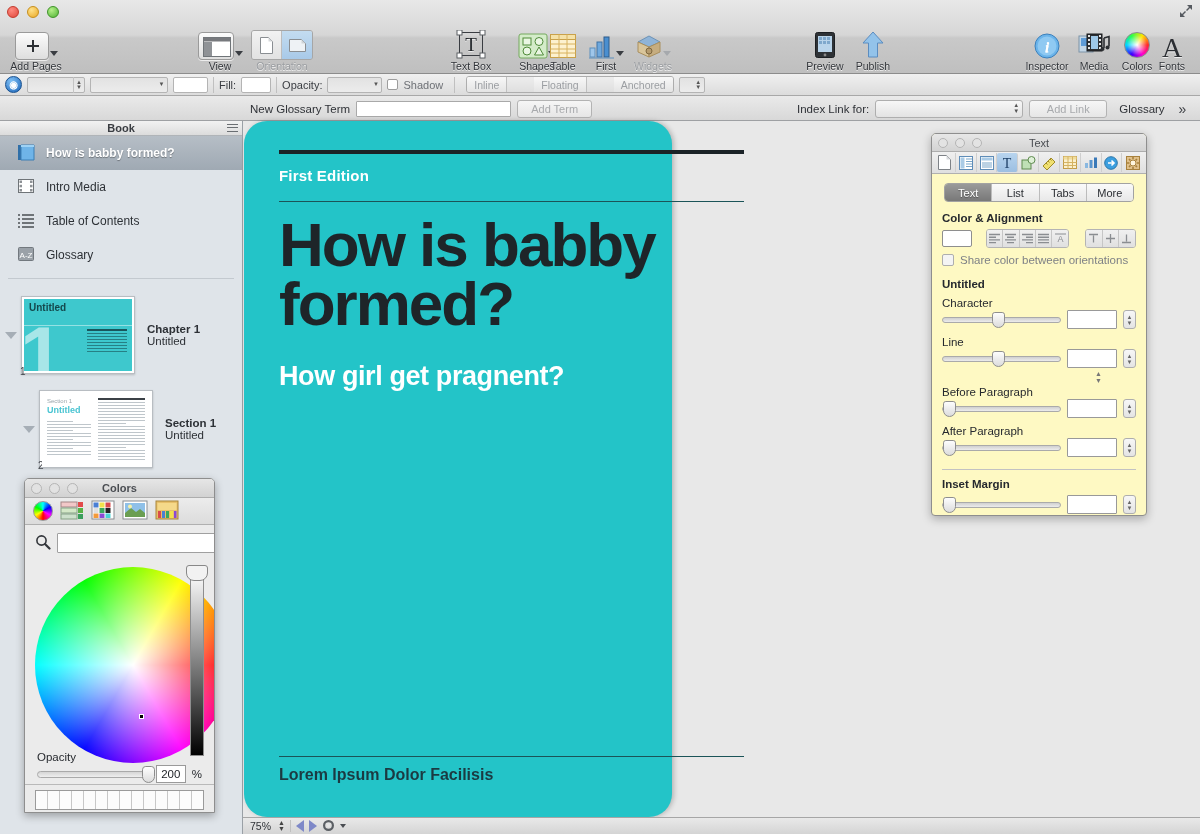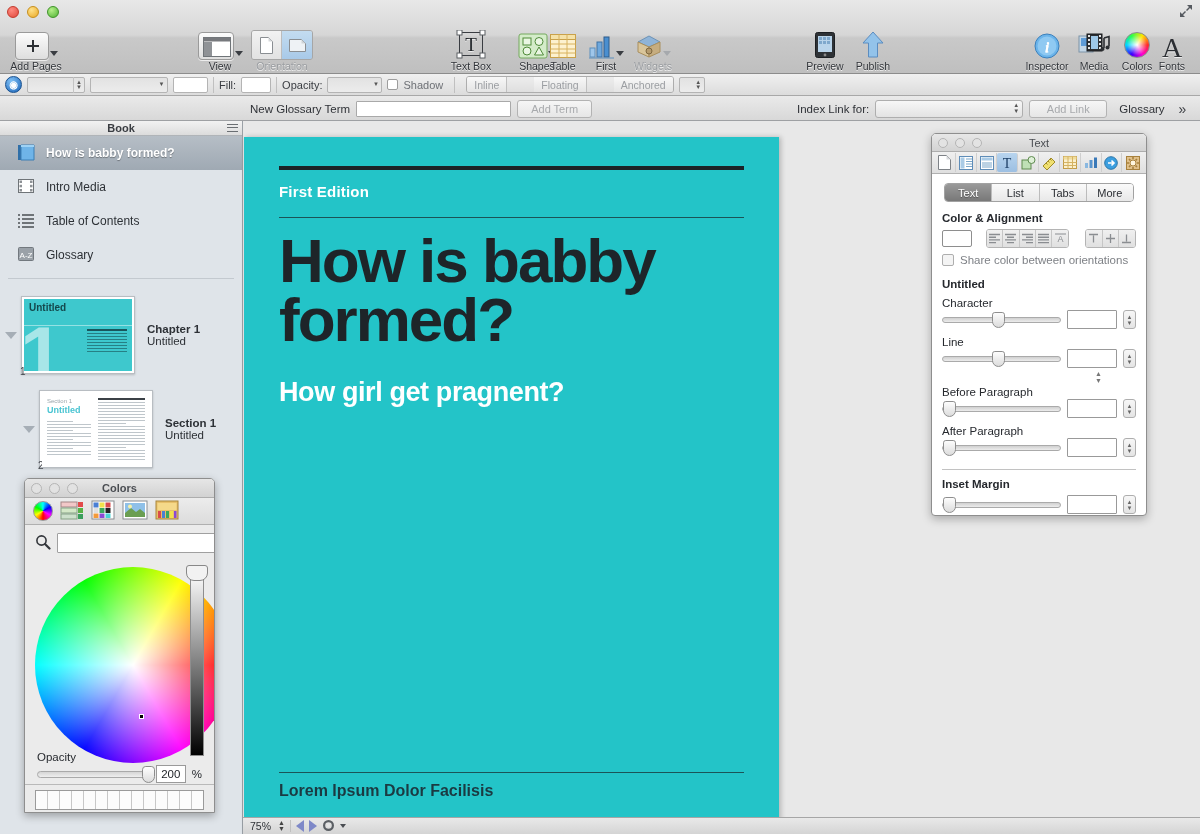--- a/index.html
+++ b/index.html
@@ -152,23 +152,24 @@
   .thumb2 .ln { height:1px; background:#bfc6cb; margin-bottom:2px; }
   .thumb2 .ln.dk { background:#3b4147; height:2px; }
   .thumb2 .ln.s { width:60%; }
 
   
   .canvas {
     position:absolute; top:121px; left:243px; width:957px; height:696px;
     background:#e8e8e8;
   }
   .page {
-    position:absolute; top:16px; left:1px; width:535px; height:696px;
+    position:absolute; top:0; left:1px; width:428px; height:696px;
     background:#23c4c8;
     box-shadow: 2px 0 5px rgba(0,0,0,.22);
+    border-radius: 23px;
   }
   .page-rule-top { position:absolute; left:35px; width:465px; top:29px; height:4px; background:#1b2327; }
   .page-edition { position:absolute; left:35px; top:46px; font-size:15px; font-weight:bold; color:#fff; letter-spacing:.2px; }
   .page-rule-mid { position:absolute; left:35px; width:465px; top:80px; height:1px; background:#1b5458; }
   .page-title {
     position:absolute; left:35px; top:95px; width:470px;
     font-size:62px; font-weight:bold; line-height:.95; color:#1e2529; letter-spacing:-2px;
   }
   .page-sub {
     position:absolute; left:35px; top:240px; width:470px;
@@ -242,21 +243,21 @@
     position:absolute; left:0; top:305px; width:189px; height:30px;
     border-top:1px solid #b9b9b9; padding:5px 10px 0 10px;
   }
   .cp-swatch-strip { display:flex; height:20px; border:1px solid #9a9a9a; background:#fff; }
   .cp-swatch-strip i { flex:1; border-right:1px solid #c8c8c8; background:#fcfcfc; }
   .cp-swatch-strip i:last-child { border-right:none; }
 
   
   .inspector {
     position:absolute; left:931px; top:133px; width:216px; height:383px;
-    background:#ffffff; border:1px solid #8e8e8e; border-radius:5px 5px 4px 4px;
+    background:#fef9c3; border:1px solid #8e8e8e; border-radius:5px 5px 4px 4px;
     box-shadow: 0 3px 10px rgba(0,0,0,.28); overflow:hidden;
   }
   .in-title {
     height:18px; background:linear-gradient(to bottom,#e7e7e7,#d3d3d3);
     border-bottom:1px solid #adadad; position:relative;
     display:flex; align-items:center; justify-content:center;
   }
   .in-title span { font-size:11px; color:#4a4d52; }
   .in-dots { position:absolute; left:6px; top:4px; display:flex; gap:7px; }
   .in-dot { width:10px;height:10px;border-radius:50%;border:1px solid #b4b4b4;background:#e3e3e3; }

